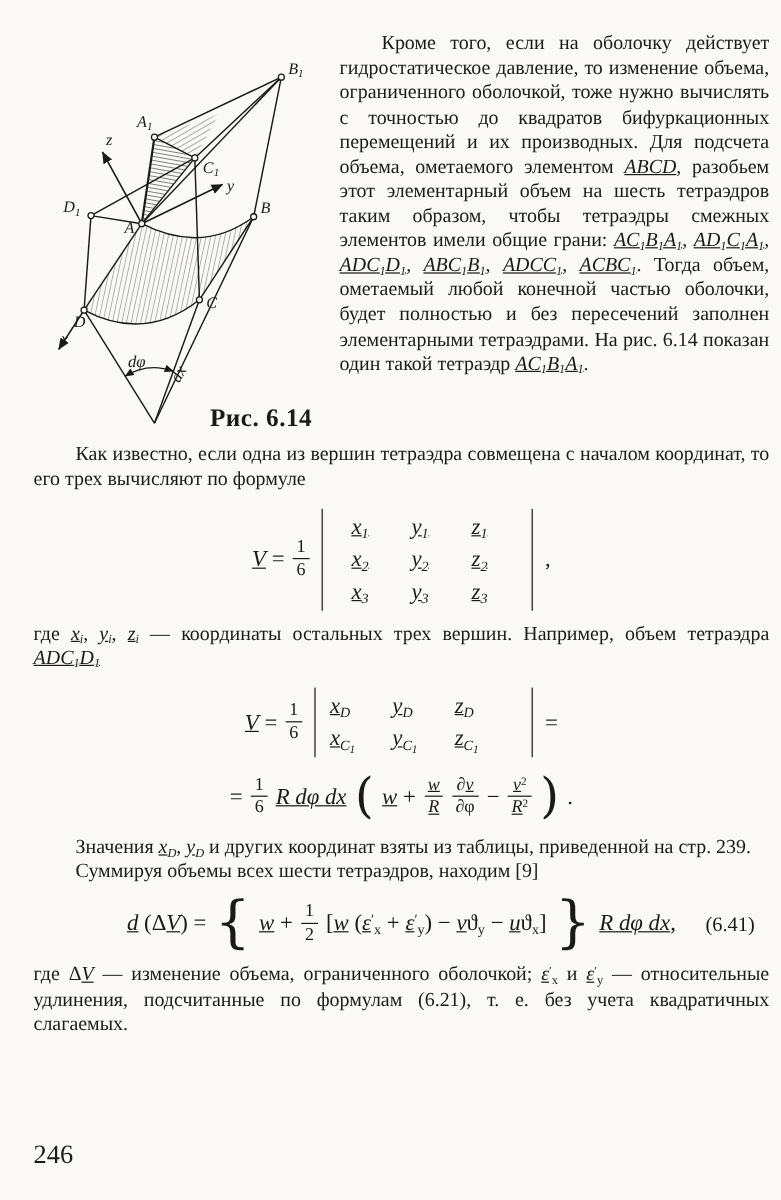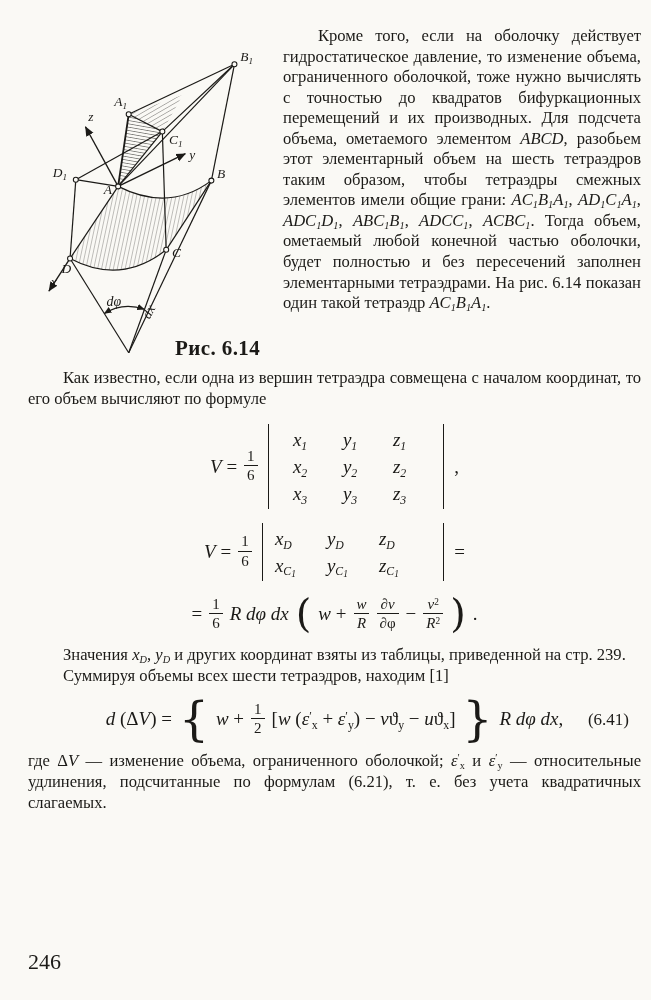--- a/index.html
+++ b/index.html
@@ -5,21 +5,21 @@
   html,body{margin:0;padding:0;}
   body{width:651px;height:1000px;overflow:hidden;background:#e9e7e2;}
   .page{position:relative;width:651px;height:1000px;background:#faf9f5;color:#1b1a17;
         font-family:"Liberation Serif","DejaVu Serif",serif;}
   
   p{margin:0;text-align:justify;font-size:16.6px;line-height:20.8px;}
   .col{position:absolute;left:283px;top:26px;width:358px;}
   .col p{line-height:20.55px;}
   .main{position:absolute;left:28px;top:368px;width:613px;}
   .indent{text-indent:35px;}
-  i{font-style:italic;}
+  i{font-style:italic;text-decoration:underline;}
   sub{font-size:0.62em;vertical-align:-0.3em;line-height:0;}
   sup{font-size:0.62em;vertical-align:0.45em;line-height:0;}
   sub sub{font-size:0.8em;vertical-align:-0.25em;}
   
   .formula{position:relative;display:flex;justify-content:center;align-items:center;
            gap:7px;font-size:19px;line-height:1;}
   .formula .m-op{font-style:normal;}
   .formula .m-op i, .formula i{font-style:italic;}
   .frac{display:inline-flex;flex-direction:column;align-items:center;
         font-size:15px;line-height:1.15;font-style:normal;}
@@ -133,21 +133,21 @@
       </g>
     </svg>
   </div>
   <div class="fig-caption">Рис. 6.14</div>
 
   <div class="col">
     <p class="indent">Кроме того, если на оболочку действует гидростатическое давление, то изменение объема, ограниченного оболочкой, тоже нужно вычислять с точностью до квадратов бифуркационных перемещений и их производных. Для подсчета объема, ометаемого элементом <i>ABCD</i>, разобьем этот элементарный объем на шесть тетраэдров таким образом, чтобы тетраэдры смежных элементов имели общие грани: <i>AC<sub>1</sub>B<sub>1</sub>A<sub>1</sub></i>, <i>AD<sub>1</sub>C<sub>1</sub>A<sub>1</sub></i>, <i>ADC<sub>1</sub>D<sub>1</sub></i>, <i>ABC<sub>1</sub>B<sub>1</sub></i>, <i>ADCC<sub>1</sub></i>, <i>ACBC<sub>1</sub></i>. Тогда объем, ометаемый любой конечной частью оболочки, будет полностью и без пересечений заполнен элементарными тетраэдрами. На рис. 6.14 показан один такой тетраэдр <i>AC<sub>1</sub>B<sub>1</sub>A<sub>1</sub></i>.</p>
   </div>
 
   <div class="main">
-    <p class="indent" id="p2">Как известно, если одна из вершин тетраэдра совмещена с началом координат, то его объем вычисляют по формуле</p>
+    <p class="indent" id="p2">Как известно, если одна из вершин тетраэдра совмещена с началом координат, то его трех вычисляют по формуле</p>
 
     <div class="formula" id="f1">
         <span class="m-op"><i>V</i> =</span>
         <span class="frac">
           <span class="num">1</span>
           <span class="den">6</span>
         </span>
         <span class="det">
           <span class="bar"></span>
           <span class="rows">
@@ -165,20 +165,21 @@
               <span class="cell"><i>x<sub>3</sub></i></span>
               <span class="cell"><i>y<sub>3</sub></i></span>
               <span class="cell"><i>z<sub>3</sub></i></span>
             </span>
           </span>
           <span class="bar"></span>
         </span>
         <span class="m-op">,</span>
       </div>
 
+    <p id="p3">где <i>x<sub>i</sub></i>, <i>y<sub>i</sub></i>, <i>z<sub>i</sub></i> — координаты остальных трех вершин. Например, объем тетраэдра <i>ADC<sub>1</sub>D<sub>1</sub></i></p>
 
     <div class="formula" id="f2">
         <span class="m-op"><i>V</i> =</span>
         <span class="frac">
           <span class="num">1</span>
           <span class="den">6</span>
         </span>
         <span class="det">
           <span class="bar"></span>
           <span class="rows">
@@ -218,21 +219,21 @@
         <span class="m-op">−</span>
         <span class="frac">
           <span class="num"><i>v</i><sup>2</sup></span>
           <span class="den"><i>R</i><sup>2</sup></span>
         </span>
         <span class="big" style="font-size: 40px;">)</span>
         <span class="m-op">.</span>
       </div>
 
     <p class="indent" id="p4">Значения <i>x<sub>D</sub></i>, <i>y<sub>D</sub></i> и других координат взяты из таблицы, приведенной на стр. 239.</p>
-    <p class="indent" id="p5">Суммируя объемы всех шести тетраэдров, находим [1]</p>
+    <p class="indent" id="p5">Суммируя объемы всех шести тетраэдров, находим [9]</p>
 
     <div class="formula" id="f4">
         <span class="m-op"><i>d</i> (Δ<i>V</i>) =</span>
         <span class="big" style="font-size: 47px;">{</span>
         <span class="m-op"><i>w</i> +</span>
         <span class="frac">
           <span class="num">1</span>
           <span class="den">2</span>
         </span>
         <span class="m-op">[<i>w</i> (<i>ε</i><sup>′</sup><sub>x</sub> + <i>ε</i><sup>′</sup><sub>y</sub>) − <i>v</i>ϑ<sub>y</sub> − <i>u</i>ϑ<sub>x</sub>]</span>

